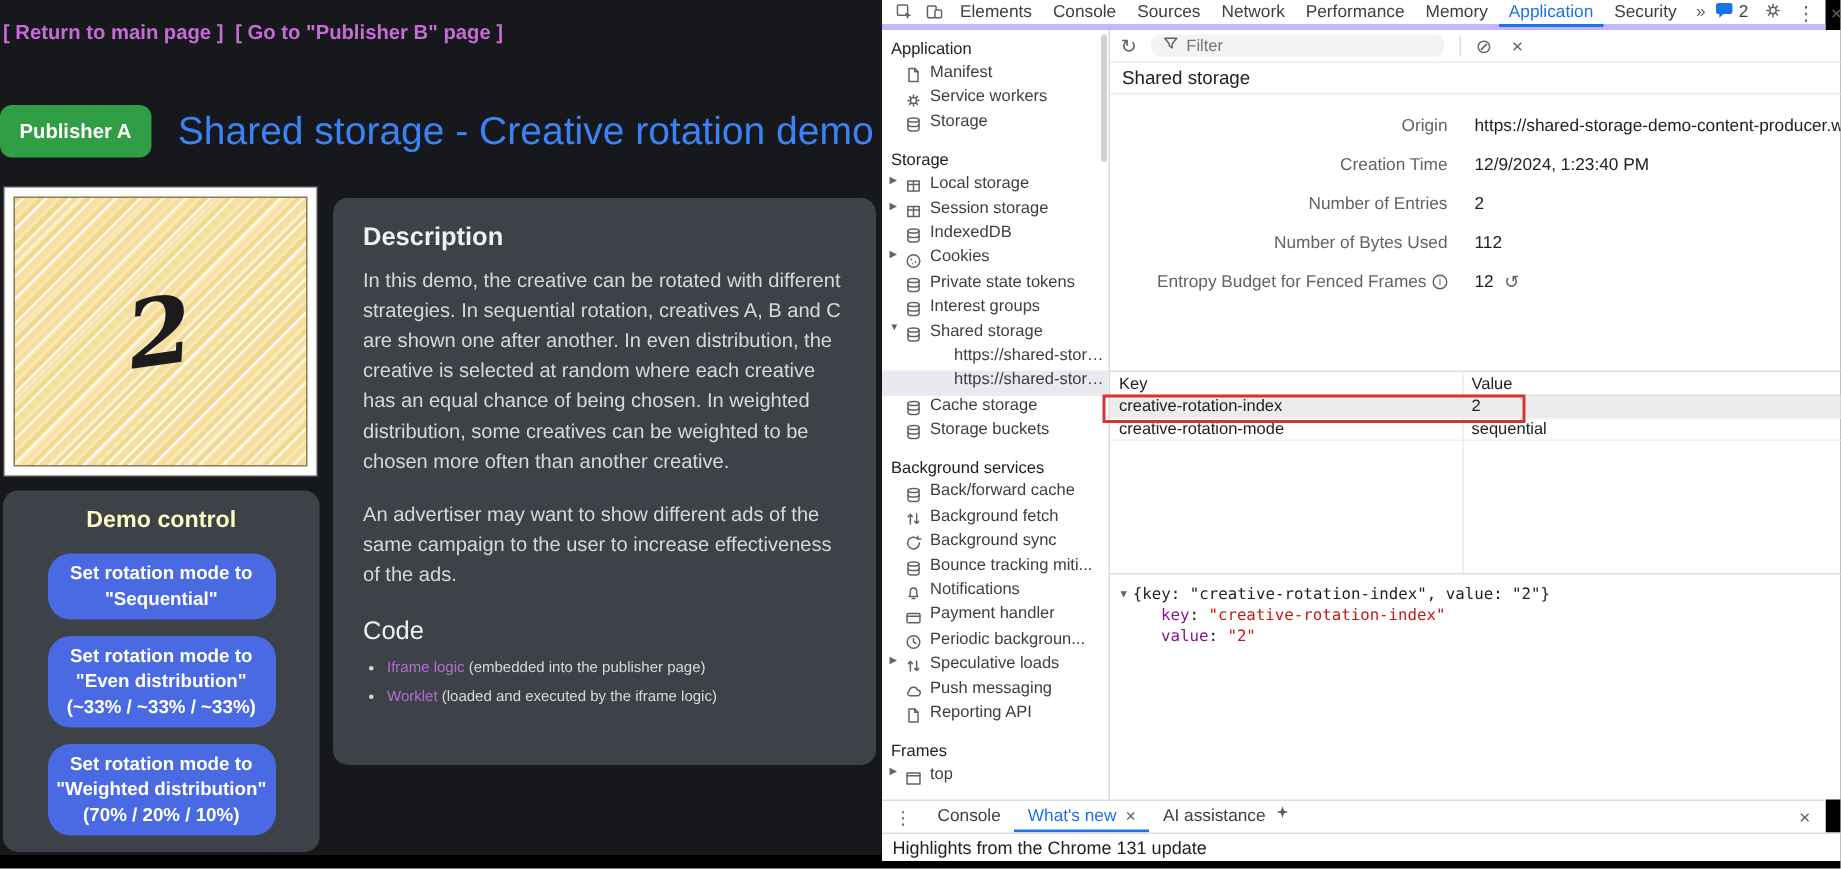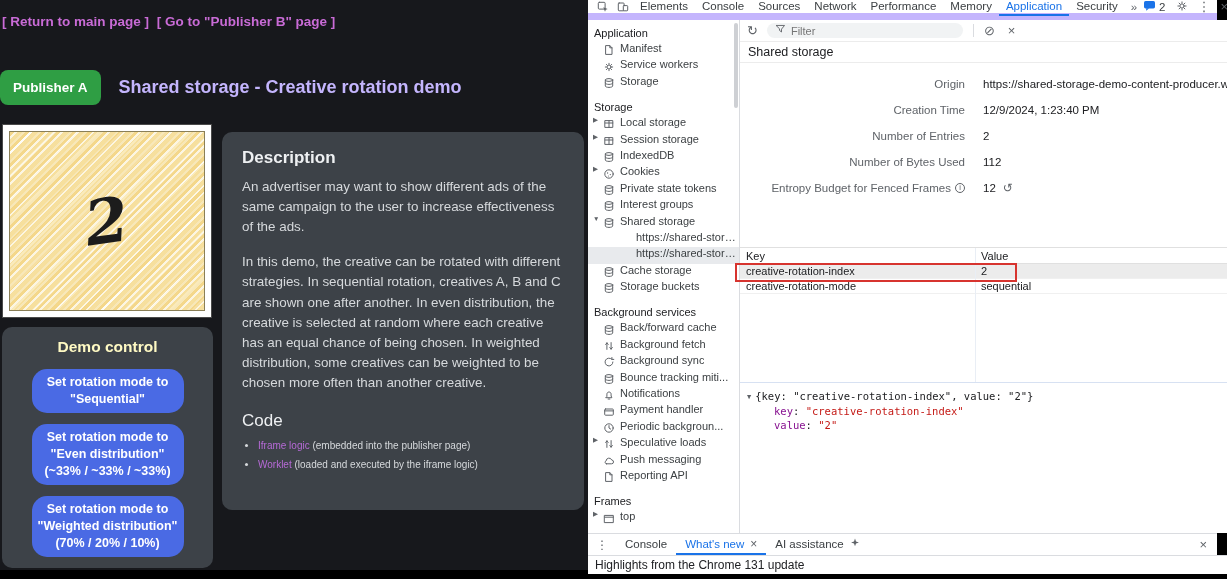--- a/index.html
+++ b/index.html
@@ -5,21 +5,21 @@
   *{box-sizing:border-box;margin:0;padding:0}
   html,body{width:1227px;height:579px;overflow:hidden}
   body{background:#000;font-family:"Liberation Sans",sans-serif;position:relative}
 
   
   #publisher-page{position:absolute;left:0;top:0;width:588px;height:570px;background:#17181c;overflow:hidden}
   .nav-links{position:absolute;left:2px;top:14px;font-size:13.5px;font-weight:700;white-space:nowrap}
   .nav-links a{color:#c96bd6;text-decoration:none;margin-right:4px;cursor:pointer}
   .header-row{position:absolute;left:0;top:70px;display:flex;align-items:center;gap:18px}
   .pub-badge{background:#2f9e44;color:#fff;font-weight:700;font-size:13.5px;padding:10px 13px;border-radius:8px;white-space:nowrap}
-  .page-title{color:#c4b5fd;font-weight:700;font-size:18px;white-space:nowrap}
+  .page-title{color:#3b82f6;font-weight:400;font-size:26px;white-space:nowrap}
   .creative-frame{position:absolute;left:2px;top:124px;width:210px;height:194px;background:#fff;border:1px solid #4a4a4a;padding:6px}
   .creative-art{width:100%;height:100%;border:1px solid #8a7f57;position:relative;display:flex;align-items:center;justify-content:center;
     background-color:#faeec6;
     background-image:
       repeating-linear-gradient(135deg, rgba(242,205,110,.55) 0 3px, rgba(255,255,255,.65) 3px 5px, rgba(246,219,140,.45) 5px 9px, rgba(255,255,255,.15) 9px 11px),
       repeating-linear-gradient(135deg, rgba(236,196,96,.25) 0 14px, rgba(255,255,255,.5) 14px 16px);}
   .creative-num{font-family:"DejaVu Serif",serif;font-style:italic;font-weight:700;font-size:62px;color:#1c1c1c;transform:rotate(-8deg)}
   .demo-panel{position:absolute;left:2px;top:327px;width:211px;height:241px;background:#3d4248;border-radius:10px;overflow:hidden}
   .demo-title{color:#fef9c3;font-weight:700;font-size:15.5px;text-align:center;margin-top:11px}
   .demo-buttons{width:152px;margin:13px auto 0;display:flex;flex-direction:column;gap:11px}
@@ -28,21 +28,21 @@
   .desc-panel{position:absolute;left:222px;top:132px;width:362px;height:378px;background:#3d4248;border-radius:10px;padding:14px 20px;overflow:hidden}
   .desc-head{color:#eef0f2;font-weight:700;font-size:17px;margin:2px 0 9px}
   .desc-panel p{color:#d6d9dc;font-size:13.4px;line-height:1.5;margin-bottom:15px}
   .code-head{color:#eef0f2;font-weight:400;font-size:17px;margin:18px 0 7px}
   .code-list{margin-left:16px;color:#d6d9dc;font-size:10px;line-height:1.55}
   .code-list li{margin-bottom:3px}
   .code-list a{color:#b66ad6;text-decoration:none;cursor:pointer}
 
   
   #devtools{position:absolute;left:588px;top:0;width:629px;height:574px;background:#fff;color:#202124;font-size:11.5px}
-  .tabbar{height:20px;display:flex;align-items:center;border-bottom:7px solid #c4b5fd;padding-left:5px}
+  .tabbar{height:20px;display:flex;align-items:center;border-bottom:4px solid #c4b5fd;padding-left:5px}
   .tb-ico{margin:0 4px;display:flex;align-items:center}
   .tab{padding:0 7px;line-height:19px;font-size:11.5px;color:#3c4043;white-space:nowrap;cursor:pointer}
   .tab.active{color:#1a73e8;box-shadow:inset 0 -2px 0 #1a73e8}
   .tab-more{padding:0 6px;color:#5f6368;cursor:pointer}
   .tabbar-right{margin-left:auto;display:flex;align-items:center;gap:10px;padding-right:8px}
   .issues-badge{display:flex;align-items:center;gap:3px;color:#3c4043;cursor:pointer}
   .glyph-btn{color:#5f6368;font-size:13px;cursor:pointer;line-height:1}
 
   .dt-body{position:absolute;left:0;top:20px;width:629px;height:513px;display:flex;background:#fff}
   .sidebar{width:152px;border-right:1px solid #dadce0;overflow:hidden;position:relative;font-size:11px;color:#3c4043;flex:none}
@@ -133,22 +133,22 @@
       <button class="demo-btn">
         <span>Set rotation mode to</span><br>
         <span>"Weighted distribution"</span><br>
         <span>(70% / 20% / 10%)</span>
       </button>
     </div>
   </div>
 
   <div class="desc-panel">
     <div class="desc-head">Description</div>
+    <p>In this demo, the creative can be rotated with different strategies. In sequential rotation, creatives A, B and C are shown one after another. In even distribution, the creative is selected at random where each creative has an equal chance of being chosen. In weighted distribution, some creatives can be weighted to be chosen more often than another creative.</p>
     <p>An advertiser may want to show different ads of the same campaign to the user to increase effectiveness of the ads.</p>
-    <p>In this demo, the creative can be rotated with different strategies. In sequential rotation, creatives A, B and C are shown one after another. In even distribution, the creative is selected at random where each creative has an equal chance of being chosen. In weighted distribution, some creatives can be weighted to be chosen more often than another creative.</p>
     <div class="code-head">Code</div>
     <ul class="code-list">
       <li><a>Iframe logic</a><span> (embedded into the publisher page)</span></li>
       <li><a>Worklet</a><span> (loaded and executed by the iframe logic)</span></li>
     </ul>
   </div>
 </div>
 
 <div id="devtools">
 

